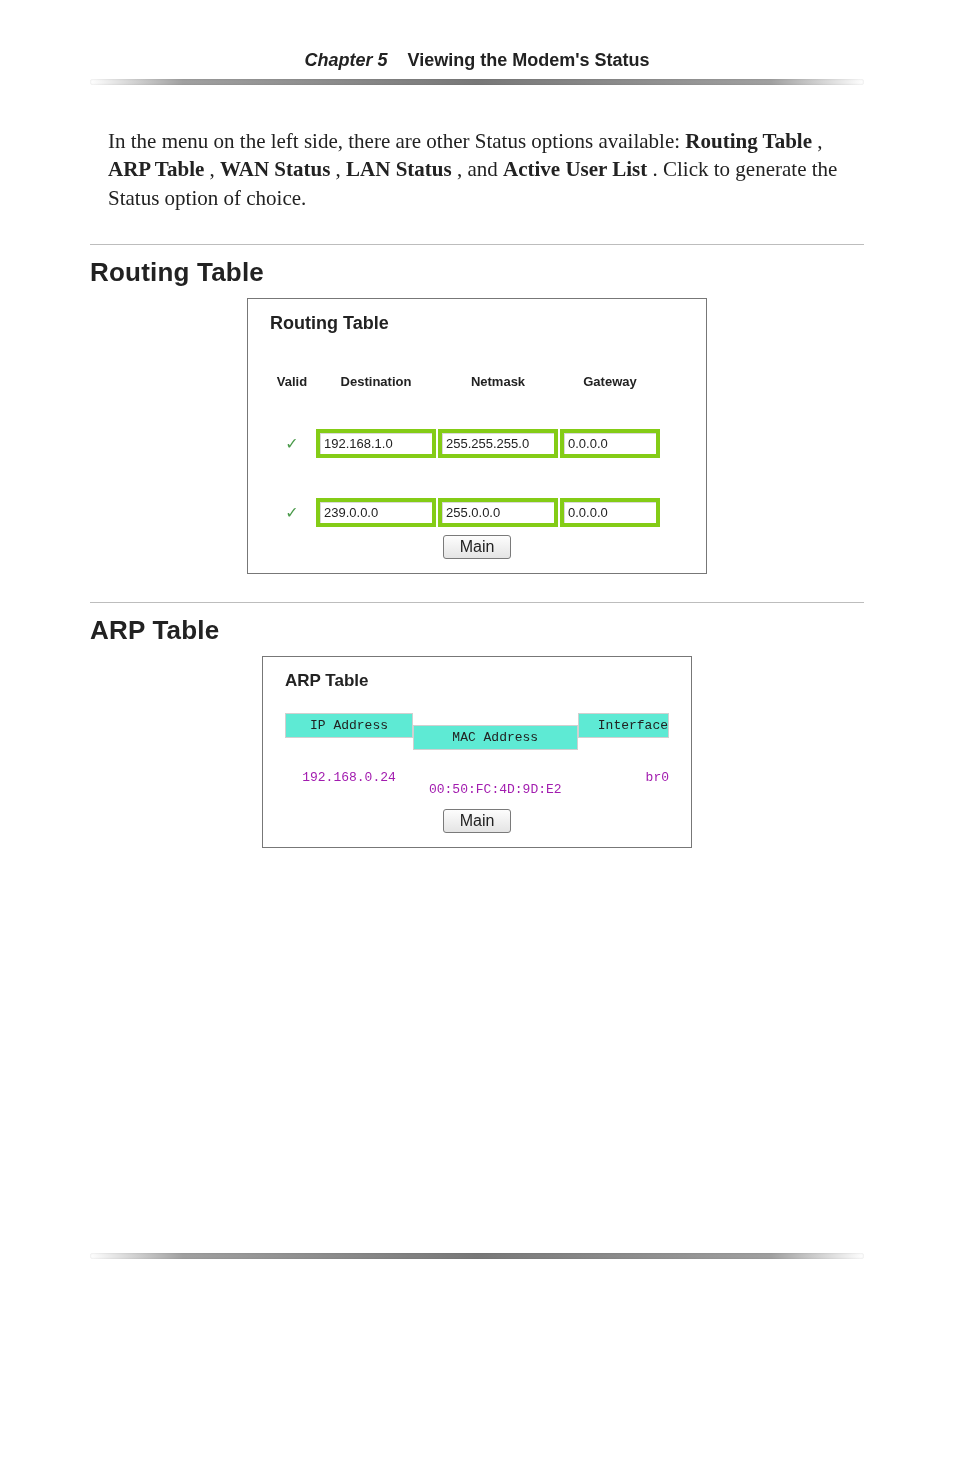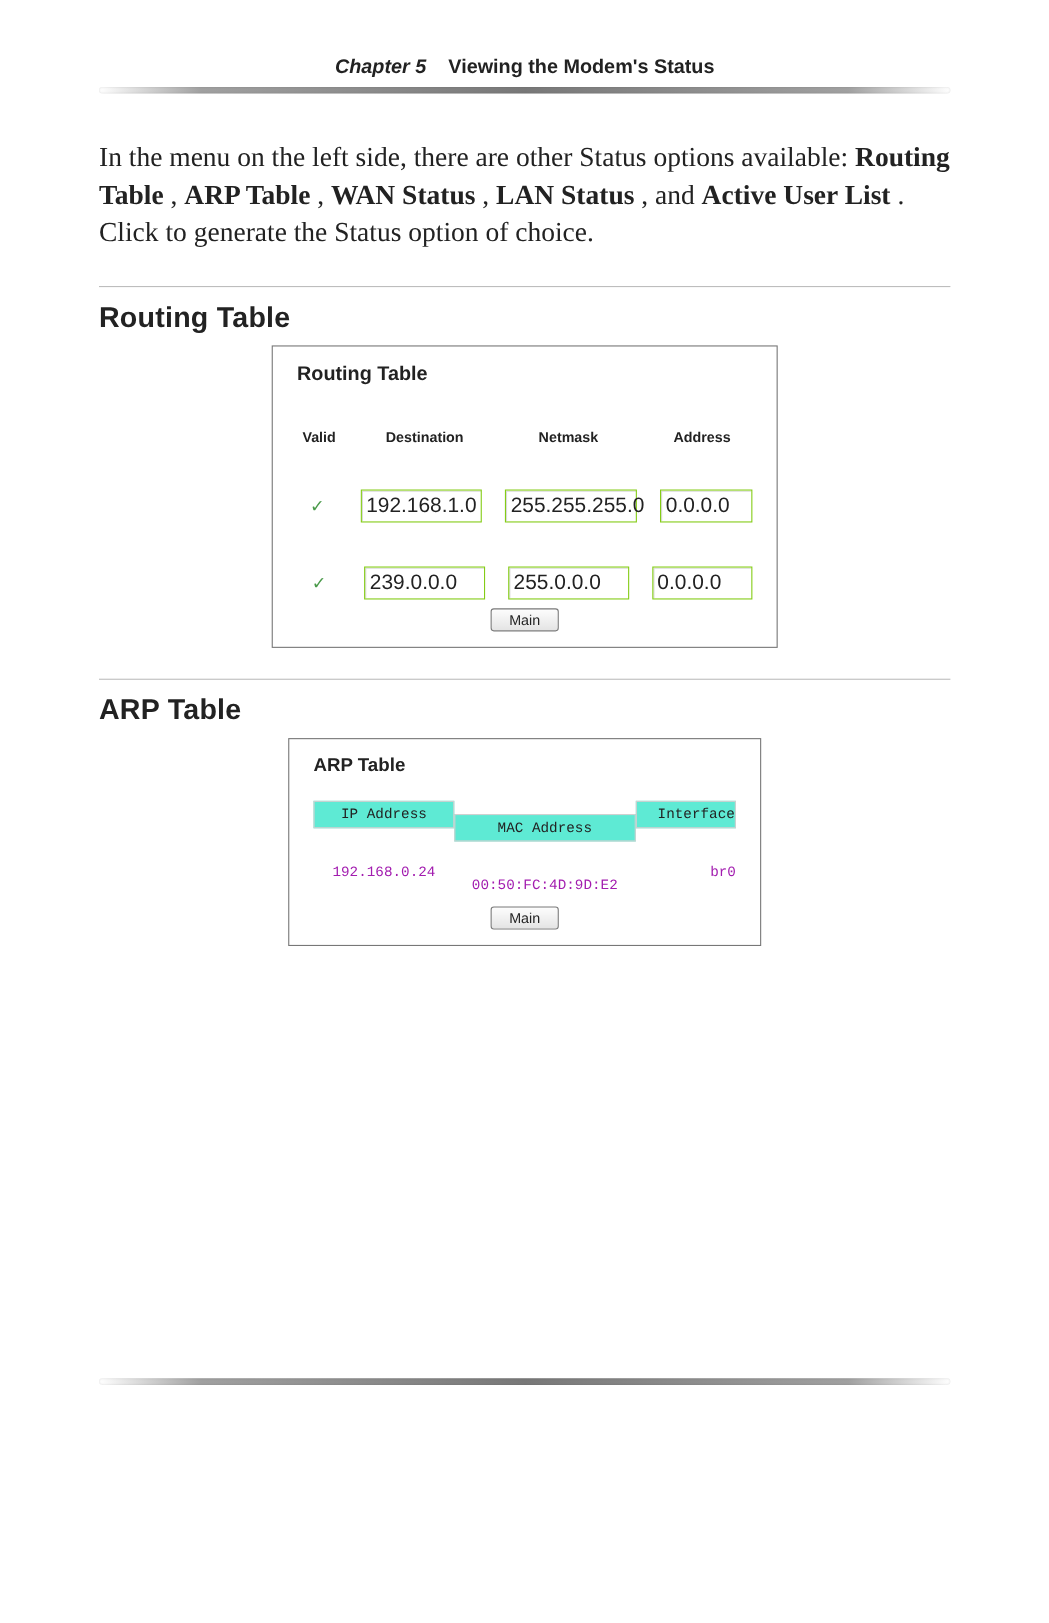--- a/index.html
+++ b/index.html
@@ -27,23 +27,24 @@
       rgba(180,180,180,0) 0%,
       rgba(150,150,150,0.9) 12%,
       rgba(120,120,120,1) 50%,
       rgba(150,150,150,0.9) 88%,
       rgba(180,180,180,0) 100%);
     border-radius: 3px;
     box-shadow: 0 0 2px rgba(0,0,0,0.15) inset;
   }
   .body-text {
     font-family: Georgia, 'Times New Roman', serif;
-    font-size: 25px;
+    font-size: 21px;
     line-height: 1.35;
     margin-bottom: 32px;
+    margin-left: 18px;
   }
   .body-text b { font-weight: 700; }
   .section-divider {
     border: none;
     border-top: 1px solid #bdbdbd;
     margin: 26px 0 12px 0;
   }
   .section-heading {
     font-family: 'Helvetica Neue', Arial, sans-serif;
     font-weight: 800;
@@ -67,45 +68,45 @@
     font-family: Arial, sans-serif;
     font-weight: 700;
     font-size: 18px;
     margin-bottom: 10px;
   }
   
   .routing-table { font-family: Arial, sans-serif; font-size: 13px; }
   .routing-header, .routing-row {
     display: flex;
     align-items: center;
-    gap: 21px;
+    gap: 2px;
     margin-bottom: 6px;
     margin-top: 40px;
   }
   .routing-header div { font-weight: 700; text-align: center; }
   .col-valid { width: 44px; text-align: center; }
   .col-dest  { width: 120px; }
   .col-mask  { width: 120px; }
   .col-gw    { width: 100px; }
   .cell-input {
-    border: 1px solid #84cc16;
+    border: 4px solid #84cc16;
     padding: 3px 4px;
     font-family: Arial, sans-serif;
-    font-size: 19px;
+    font-size: 13px;
     background: #fff;
     width: 100%;
     min-height: 20px;
     box-shadow: inset 1px 1px 0 rgba(0,0,0,0.15);
   }
   .check { color: #4a9a4a; font-size: 16px; text-align: center; }
   .btn-row { text-align: center; margin-top: 8px; }
   .ui-button {
     display: inline-block;
     font-family: Arial, sans-serif;
-    font-size: 13px;
+    font-size: 16px;
     padding: 2px 16px;
     border: 1px solid #7a7a7a;
     border-radius: 3px;
     background: linear-gradient(#fdfdfd,#e4e4e4);
     cursor: pointer;
   }
   
   .arp-table { font-family: "Courier New", monospace; font-size: 13px; }
   .arp-header, .arp-row {
     display: flex;
@@ -178,21 +179,21 @@
   <h2 class="section-heading">Routing Table</h2>
 
   <div class="figure-wrap">
     <div class="figure-box" style="width:460px;">
       <div class="fig-title">Routing Table</div>
       <div class="routing-table">
         <div class="routing-header">
           <div class="col-valid">Valid</div>
           <div class="col-dest">Destination</div>
           <div class="col-mask">Netmask</div>
-          <div class="col-gw">Address</div>
+          <div class="col-gw">Gateway</div>
         </div>
         <div class="routing-row">
           <div class="col-valid check">✓</div>
           <div class="col-dest">
               <div class="cell-input">192.168.1.0</div>
             </div>
           <div class="col-mask">
               <div class="cell-input">255.255.255.0</div>
             </div>
           <div class="col-gw">

